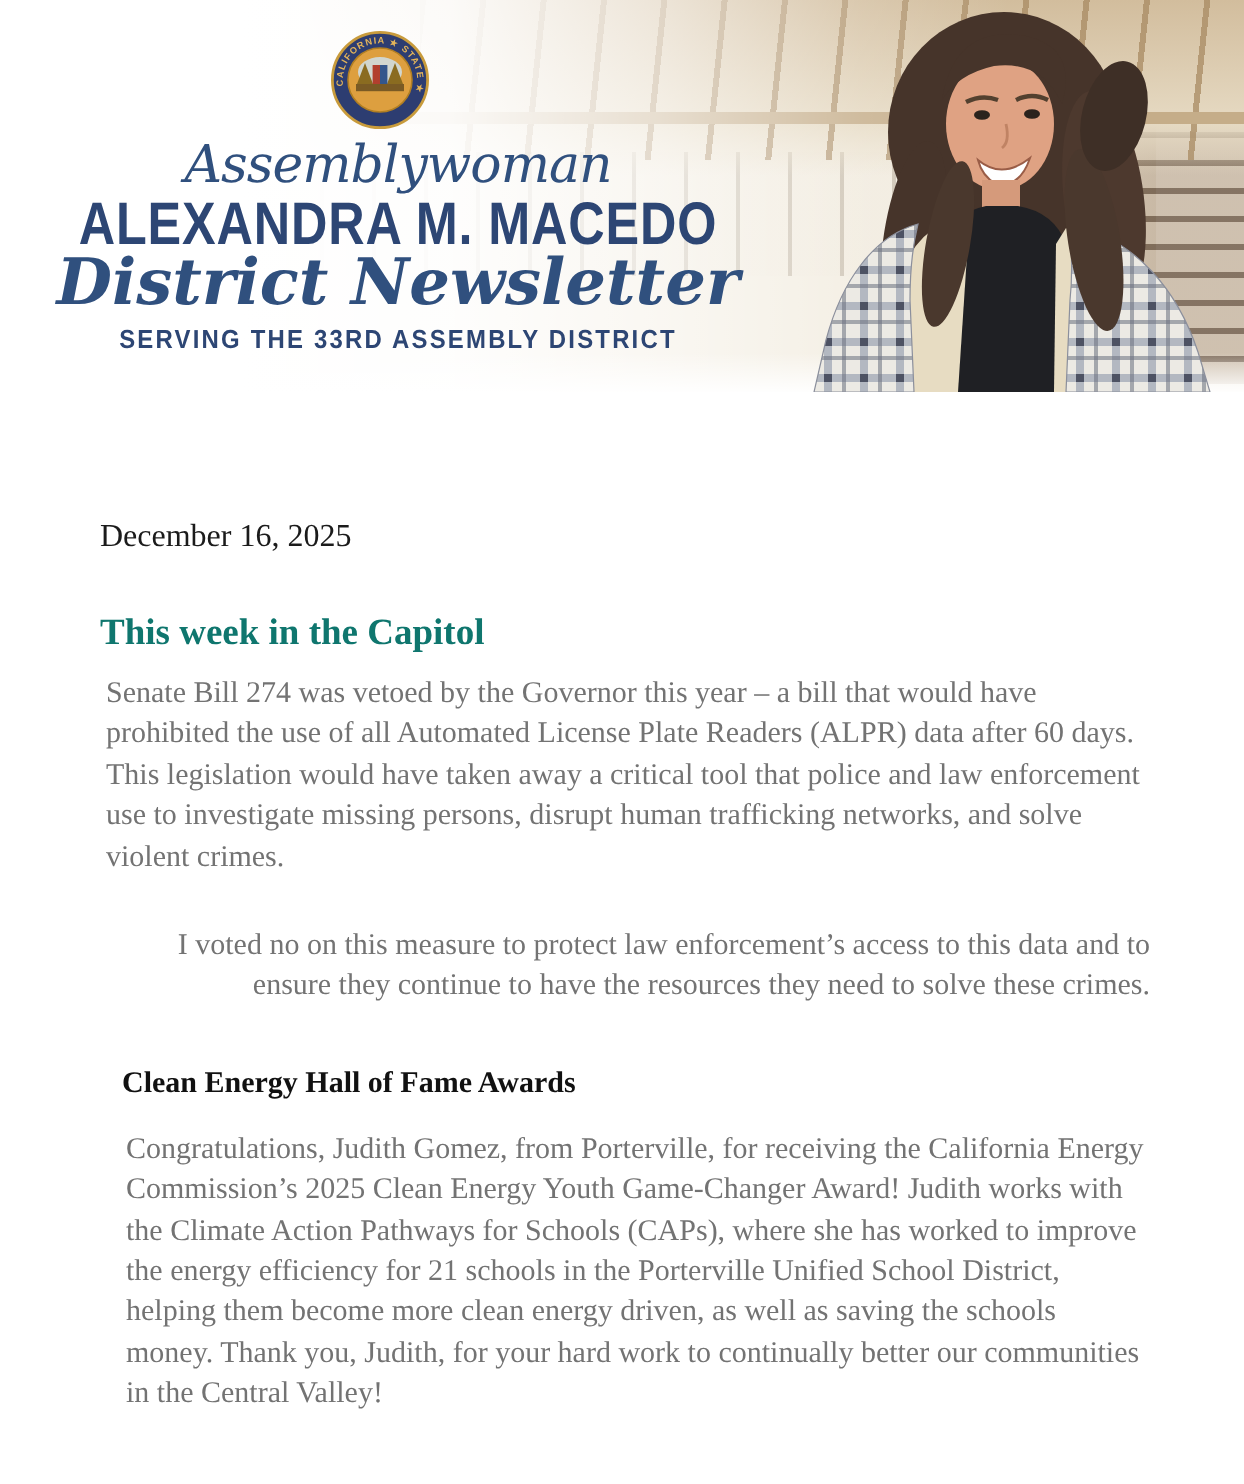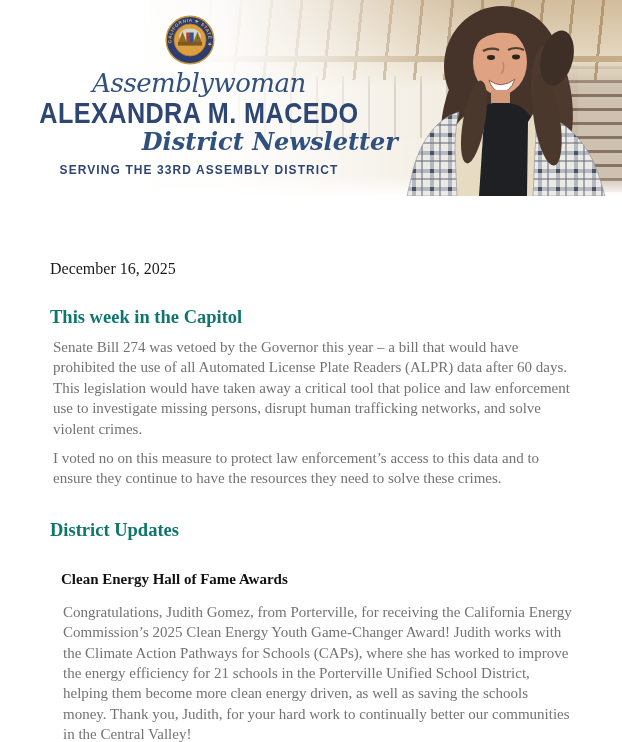--- a/index.html
+++ b/index.html
@@ -47,33 +47,33 @@
 
   .seal{position:absolute;left:165px;top:15px;width:50px;height:50px;}
 
   .masthead{position:absolute;left:0;top:68px;width:398px;text-align:center;}
   .pretitle{font-family:"DejaVu Serif",serif;font-style:italic;font-weight:normal;
             font-size:26px;line-height:30px;color:#30507e;letter-spacing:-0.5px;}
   .legname{font-family:"Liberation Sans",sans-serif;font-weight:bold;font-size:30px;
            line-height:29px;color:#2d4674;transform:scaleX(.84);transform-origin:center;
            white-space:nowrap;letter-spacing:0.5px;}
   .subtitle{font-family:"DejaVu Serif",serif;font-style:italic;font-weight:bold;
-            font-size:24px;line-height:29px;color:#30507e;text-align:right;}
+            font-size:32px;line-height:29px;color:#30507e;}
   .tagline{font-family:"Liberation Sans",sans-serif;font-weight:bold;font-size:13px;
            line-height:15px;color:#2d4674;letter-spacing:1.2px;transform:scaleX(.92);
            transform-origin:center;margin-top:6px;white-space:nowrap;}
 
   
   .content{padding:0 47px 0 50px;}
   .date{margin:62px 0 10px;font-size:16px;line-height:22px;}
   h2.sec{margin:26px 0 0;font-size:18.5px;line-height:22px;font-weight:bold;color:#0f766e;}
   h2.sec2{margin-top:30px;}
   h3.subsec{margin:28px 0 0 11px;font-size:15px;line-height:21px;font-weight:bold;color:#111;}
   .para{margin:9px 0 0 3px;max-width:524px;font-size:15px;line-height:20.4px;color:#737373;}
-  .para.gap{margin-top:9px;}
+  .para.gap{margin-top:24px;text-align:right;}
   .para.indent{margin-left:13px;margin-top:12px;}
 </style>
 </head>
 <body>
 
 <div class="doc">
 
   <header class="banner">
     <div class="barn"></div>
     <div class="banner-fade"></div>
@@ -147,18 +147,17 @@
     </div>
   </header>
 
   <main class="content">
     <p class="date">December 16, 2025</p>
 
     <h2 class="sec">This week in the Capitol</h2>
     <p class="para">Senate Bill 274 was vetoed by the Governor this year – a bill that would have prohibited the use of all Automated License Plate Readers (ALPR) data after 60 days. This legislation would have taken away a critical tool that police and law enforcement use to investigate missing persons, disrupt human trafficking networks, and solve violent crimes.</p>
     <p class="para gap">I voted no on this measure to protect law enforcement’s access to this data and to ensure they continue to have the resources they need to solve these crimes.</p>
 
-    <h2 class="sec sec2">District Updates</h2>
     <h3 class="subsec">Clean Energy Hall of Fame Awards</h3>
     <p class="para indent">Congratulations, Judith Gomez, from Porterville, for receiving the California Energy Commission’s 2025 Clean Energy Youth Game-Changer Award! Judith works with the Climate Action Pathways for Schools (CAPs), where she has worked to improve the energy efficiency for 21 schools in the Porterville Unified School District, helping them become more clean energy driven, as well as saving the schools money. Thank you, Judith, for your hard work to continually better our communities in the Central Valley!</p>
   </main>
 
 </div>
 
 </body></html>

